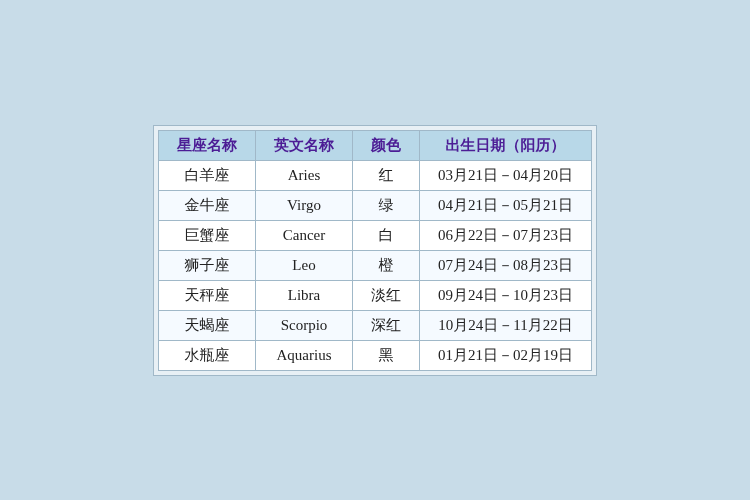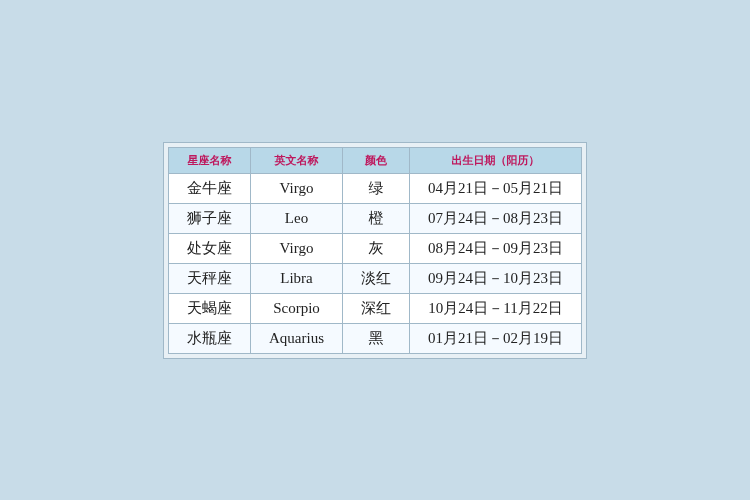--- a/index.html
+++ b/index.html
@@ -34,22 +34,22 @@
       padding: 5px 18px;
       text-align: center;
       font-size: 15px;
       color: #222222;
       white-space: nowrap;
     }
 
     thead th {
       background-color: #b8d8e8;
       font-weight: bold;
-      font-size: 11px;
-      color: #be185d;
+      font-size: 15px;
+      color: #4c1d95;
     }
 
     tbody tr:nth-child(odd) {
       background-color: #ffffff;
     }
 
     tbody tr:nth-child(even) {
       background-color: #f5faff;
     }
 
@@ -68,37 +68,43 @@
   <table>
     <thead>
       <tr>
         <th>星座名称</th>
         <th>英文名称</th>
         <th>颜色</th>
         <th>出生日期（阳历）</th>
       </tr>
     </thead>
     <tbody id="table-body">
+    <tr>
+          <td>白羊座</td>
+          <td>Aries</td>
+          <td>红</td>
+          <td>03月21日－04月20日</td>
+        </tr>
         <tr>
           <td>金牛座</td>
           <td>Virgo</td>
           <td>绿</td>
           <td>04月21日－05月21日</td>
         </tr>
         <tr>
+          <td>巨蟹座</td>
+          <td>Cancer</td>
+          <td>白</td>
+          <td>06月22日－07月23日</td>
+        </tr>
+        <tr>
           <td>狮子座</td>
           <td>Leo</td>
           <td>橙</td>
           <td>07月24日－08月23日</td>
-        </tr>
-        <tr>
-          <td>处女座</td>
-          <td>Virgo</td>
-          <td>灰</td>
-          <td>08月24日－09月23日</td>
         </tr>
         <tr>
           <td>天秤座</td>
           <td>Libra</td>
           <td>淡红</td>
           <td>09月24日－10月23日</td>
         </tr>
         <tr>
           <td>天蝎座</td>
           <td>Scorpio</td>

